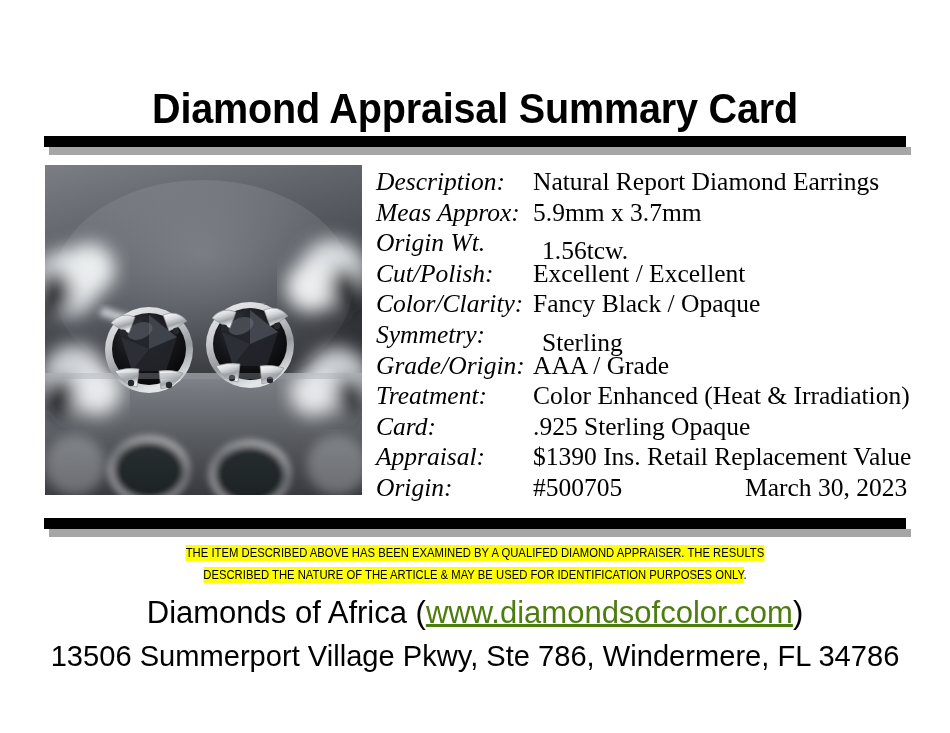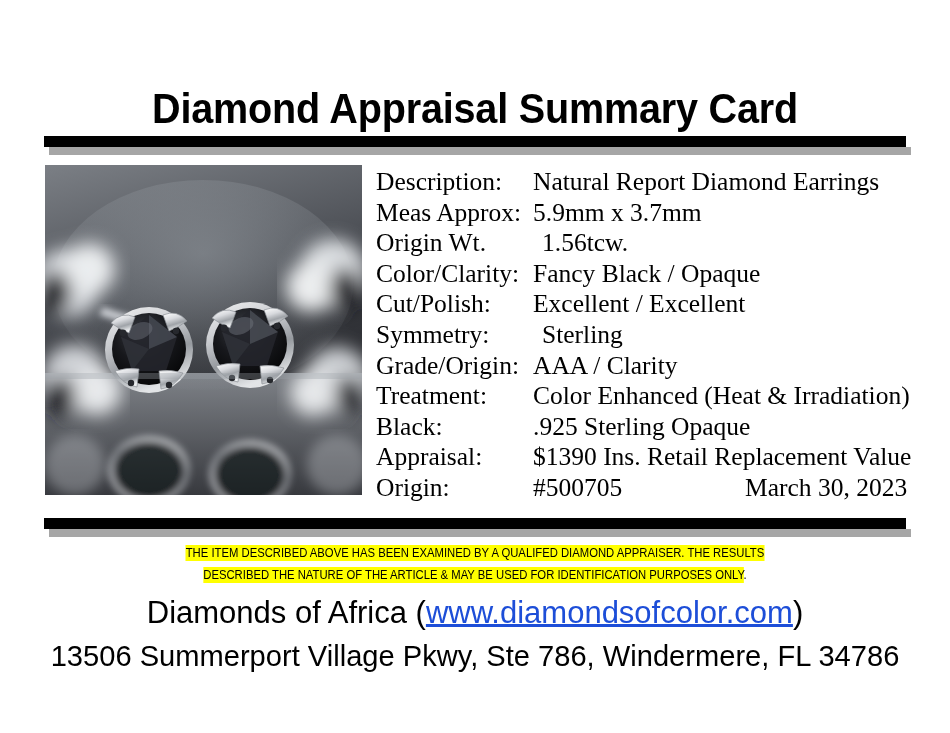--- a/index.html
+++ b/index.html
@@ -91,28 +91,30 @@
     position: relative;
     height: 30.6px;
     font-size: 25.5px;
     line-height: 30.6px;
     white-space: nowrap;
   }
   .spec-label {
     position: absolute;
     left: 0;
     top: 0;
+    font-style: italic;
   }
   .spec-value {
     position: absolute;
     left: 157px;
     top: 0;
   }
   .spec-value.indent {
     left: 166px;
+    margin-top: 8px;
   }
   .spec-extra {
     position: absolute;
     left: 369px;
     top: 0;
   }
 
   
   .disclaimer {
     position: absolute;
@@ -144,21 +146,21 @@
     top: 586px;
     width: 950px;
     text-align: center;
     font-family: "Liberation Sans", sans-serif;
     font-size: 31px;
     line-height: 38px;
     white-space: nowrap;
     color: #000;
   }
   .footer-link {
-    color: #1d4ed8;
+    color: #4d7c0f;
     text-decoration: underline;
     text-underline-offset: 1px;
     margin-top: 8px;
   }
   .footer-address {
     position: absolute;
     left: 0;
     top: 629px;
     width: 950px;
     text-align: center;
@@ -310,46 +312,46 @@
       <span class="spec-label">Meas Approx:</span>
       <span class="spec-value">5.9mm x 3.7mm</span>
     </div>
 
     <div class="spec-row">
       <span class="spec-label">Origin Wt.</span>
       <span class="spec-value indent">1.56tcw.</span>
     </div>
 
     <div class="spec-row">
+      <span class="spec-label">Cut/Polish:</span>
+      <span class="spec-value">Excellent / Excellent</span>
+    </div>
+
+    <div class="spec-row">
       <span class="spec-label">Color/Clarity:</span>
       <span class="spec-value">Fancy Black / Opaque</span>
     </div>
 
     <div class="spec-row">
-      <span class="spec-label">Cut/Polish:</span>
-      <span class="spec-value">Excellent / Excellent</span>
-    </div>
-
-    <div class="spec-row">
       <span class="spec-label">Symmetry:</span>
       <span class="spec-value indent">Sterling</span>
     </div>
 
     <div class="spec-row">
       <span class="spec-label">Grade/Origin:</span>
-      <span class="spec-value">AAA / Clarity</span>
+      <span class="spec-value">AAA / Grade</span>
     </div>
 
     <div class="spec-row">
       <span class="spec-label">Treatment:</span>
       <span class="spec-value">Color Enhanced (Heat &amp; Irradiation)</span>
     </div>
 
     <div class="spec-row">
-      <span class="spec-label">Black:</span>
+      <span class="spec-label">Card:</span>
       <span class="spec-value">.925 Sterling Opaque</span>
     </div>
 
     <div class="spec-row">
       <span class="spec-label">Appraisal:</span>
       <span class="spec-value">$1390 Ins. Retail Replacement Value</span>
     </div>
 
     <div class="spec-row">
       <span class="spec-label">Origin:</span>

